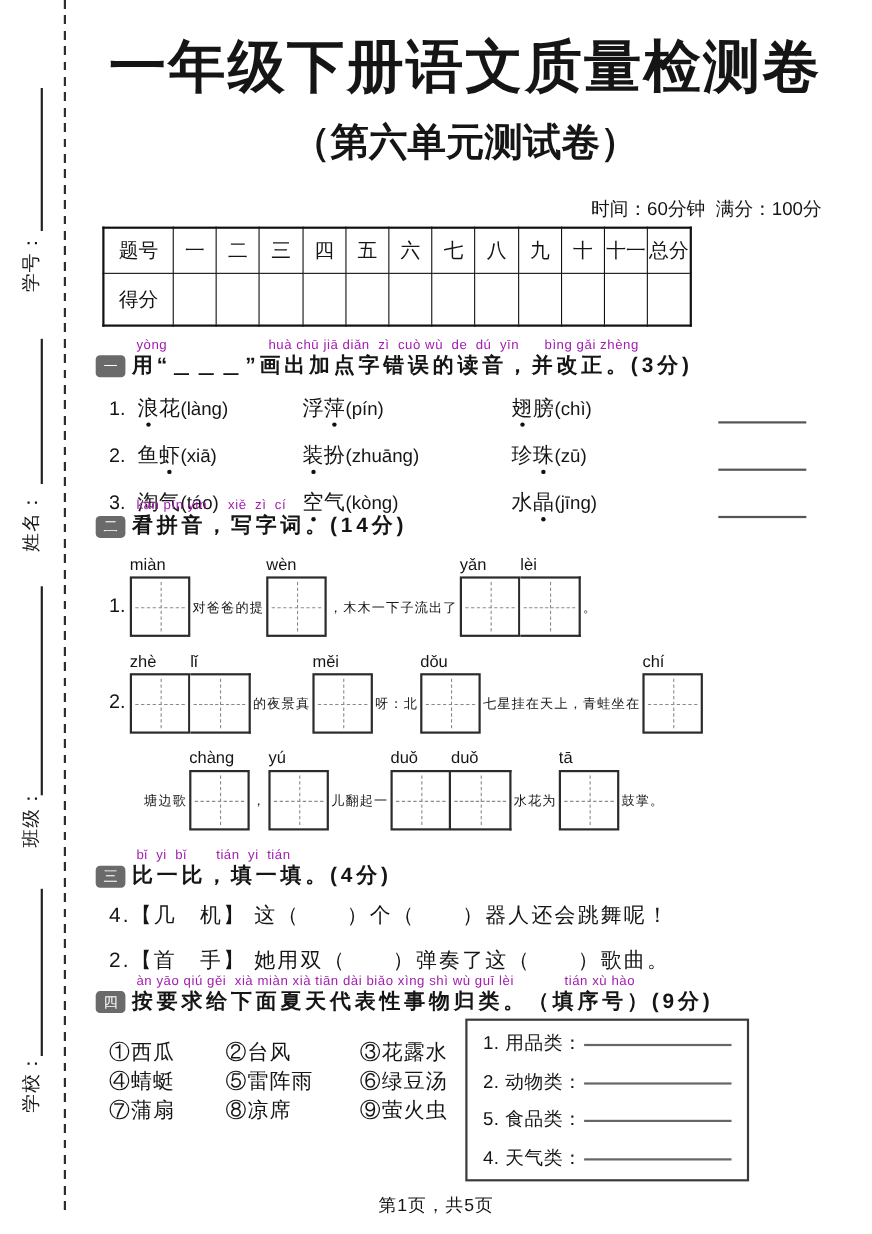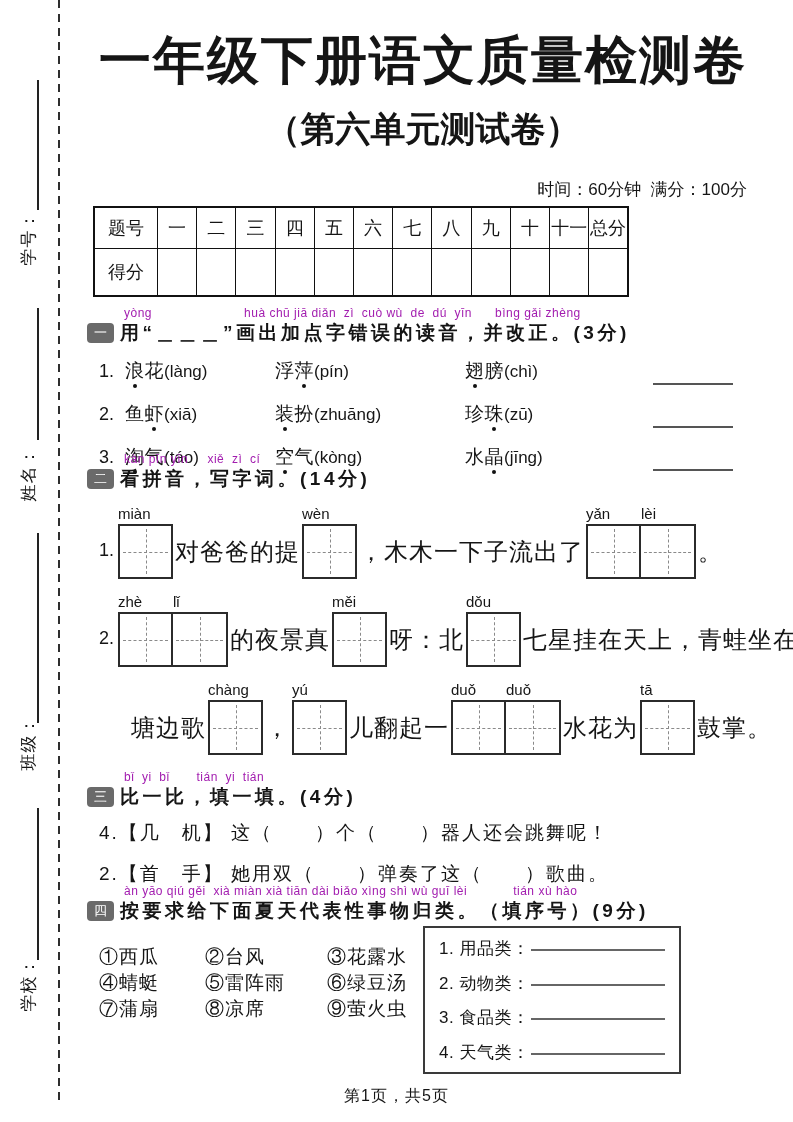--- a/index.html
+++ b/index.html
@@ -46,21 +46,21 @@
   .w .py{font-size:17px;letter-spacing:0;}
   .zi{position:relative;display:inline-block;}
   .zi.dotted::after{content:"";position:absolute;bottom:-4px;left:50%;transform:translateX(-50%);
     width:4px;height:4px;border-radius:50%;background:#111;}
   .ansline{margin-left:auto;margin-right:28px;width:80px;border-bottom:2px solid #555;
     align-self:flex-end;margin-bottom:3px;height:0;}
   
   #sec2-rows .row2{display:flex;align-items:flex-end;gap:2px;margin:14px 0 0 14px;}
   #sec2-rows .row2.indent{margin-left:46px;}
   .qnum2{font-size:18px;margin:0 2px 18px 0;}
-  .qtext{font-size:24px;letter-spacing:1px;margin-bottom:16px;line-height:22px;white-space:pre;}
+  .qtext{font-size:12px;letter-spacing:1px;margin-bottom:16px;line-height:22px;white-space:pre;}
   .ggroup{display:inline-flex;flex-direction:column;}
   .pyrow{display:flex;margin-bottom:2px;}
   .pyrow span{width:55px;text-align:left;font-size:15px;}
   .cellrow{display:flex;}
   .cell{width:55px;height:55px;border:2px solid #2b2b2b;position:relative;box-sizing:border-box;background:#fff;}
   .cell+.cell{border-left:none;}
   .cell::before{content:"";position:absolute;left:3px;right:3px;top:50%;border-top:1px dashed #8a8a8a;}
   .cell::after{content:"";position:absolute;top:3px;bottom:3px;left:50%;border-left:1px dashed #8a8a8a;}
   
   .s3line{font-size:19px;letter-spacing:2px;line-height:35px;margin-left:14px;margin-top:6px;white-space:pre;}
@@ -320,21 +320,21 @@
     <div class="ansbox" id="sec4-cats">
         <div class="catline">
           <span class="catlabel">1. 用品类：</span>
           <span class="catrule"></span>
         </div>
         <div class="catline">
           <span class="catlabel">2. 动物类：</span>
           <span class="catrule"></span>
         </div>
         <div class="catline">
-          <span class="catlabel">3. 食品类：</span>
+          <span class="catlabel">5. 食品类：</span>
           <span class="catrule"></span>
         </div>
         <div class="catline">
           <span class="catlabel">4. 天气类：</span>
           <span class="catrule"></span>
         </div>
       </div>
   </section>
 </div>
 

